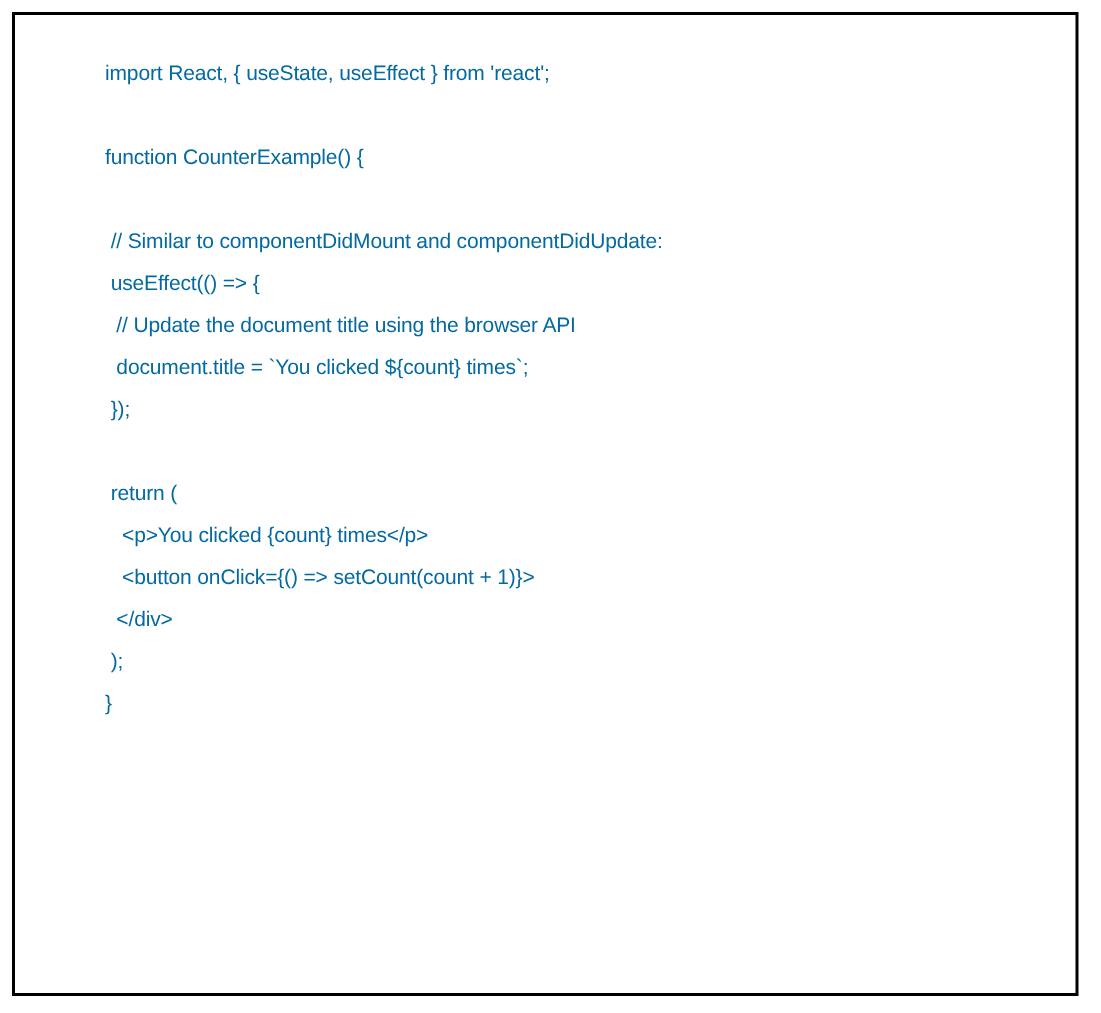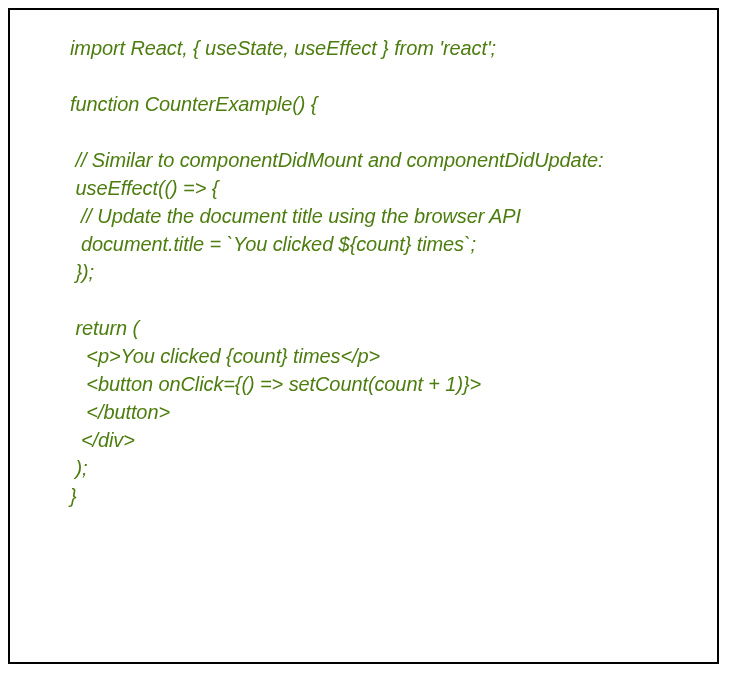--- a/index.html
+++ b/index.html
@@ -21,25 +21,24 @@
     width: 711px;
     height: 656px;
     border: 2px solid #000000;
     box-sizing: border-box;
     background: #ffffff;
   }
   .code {
     position: absolute;
     left: 60px;
     top: 24px;
-    font-size: 20px;
+    font-size: 14px;
     line-height: 28px;
-    color: #4d7c0f;
+    color: #0369a1;
     letter-spacing: -0.1px;
-    font-style: italic;
   }
   .code-line {
     white-space: pre;
     min-height: 28px;
   }
 </style>
 </head>
 <body>
 
 <div class="frame">
@@ -50,18 +49,17 @@
     <div class="code-line"></div>
     <div class="code-line"> // Similar to componentDidMount and componentDidUpdate:</div>
     <div class="code-line"> useEffect(() =&gt; {</div>
     <div class="code-line">  // Update the document title using the browser API</div>
     <div class="code-line">  document.title = `You clicked ${count} times`;</div>
     <div class="code-line"> });</div>
     <div class="code-line"></div>
     <div class="code-line"> return (</div>
     <div class="code-line">   &lt;p&gt;You clicked {count} times&lt;/p&gt;</div>
     <div class="code-line">   &lt;button onClick={() =&gt; setCount(count + 1)}&gt;</div>
-    <div class="code-line">   &lt;/button&gt;</div>
     <div class="code-line">  &lt;/div&gt;</div>
     <div class="code-line"> );</div>
     <div class="code-line">}</div>
   </div>
 </div>
 
 </body></html>

